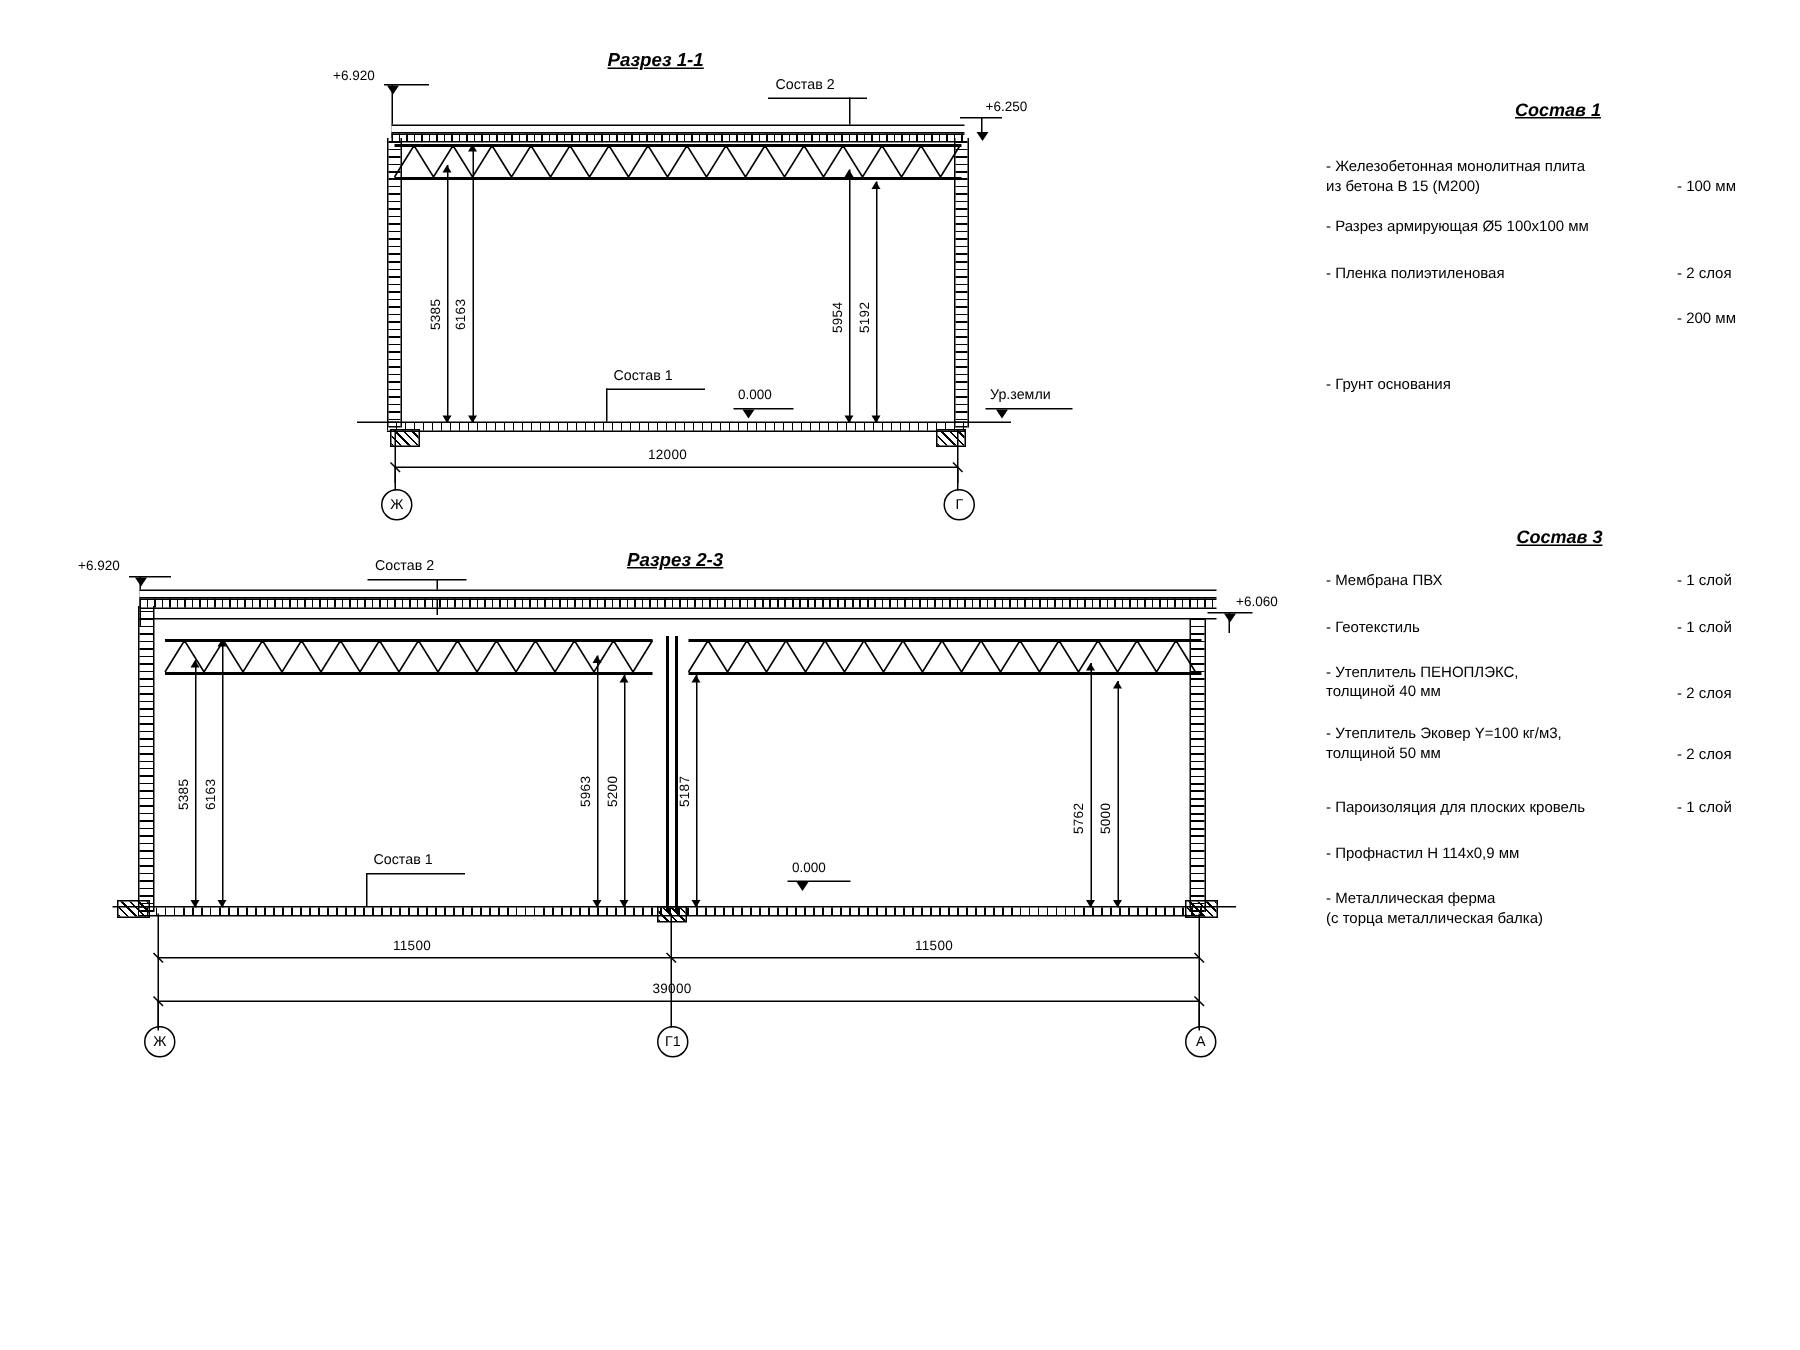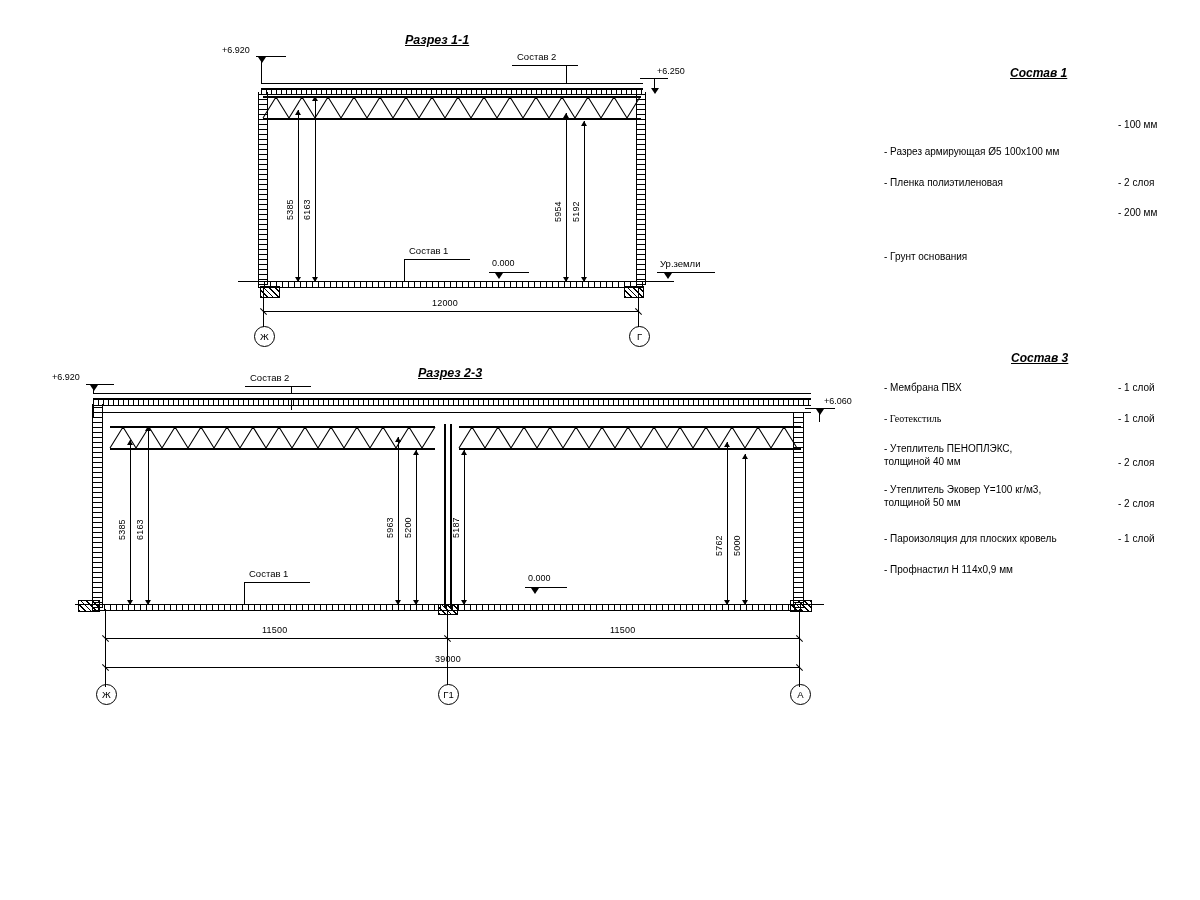--- a/index.html
+++ b/index.html
@@ -344,50 +344,54 @@
   <div class="axis-circle" style="left:96px; top:684px;">Ж</div>
 
   <div class="vline" style="left:447px; top:657px; height:28px;"></div>
   <div class="axis-circle" style="left:438px; top:684px;">Г1</div>
 
   <div class="vline" style="left:799px; top:667px; height:18px;"></div>
   <div class="axis-circle" style="left:790px; top:684px;">А</div>
 
   <div class="spec-title" style="left:1010px; top:66px;">Состав 1</div>
 
+  <div class="spec-item" style="left:884px; top:105px; width:230px;">- Железобетонная  монолитная плита
+  из бетона В 15 (М200)</div>
   <div class="spec-val" style="left:1118px; top:118px;">- 100 мм</div>
 
   <div class="spec-item" style="left:884px; top:145px; width:240px;">- Разрез армирующая Ø5 100х100 мм</div>
   <div class="spec-val" style="left:1118px; top:145px;"></div>
 
   <div class="spec-item" style="left:884px; top:176px; width:230px;">- Пленка полиэтиленовая</div>
   <div class="spec-val" style="left:1118px; top:176px;">- 2 слоя</div>
 
   <div class="spec-val" style="left:1118px; top:206px;">- 200 мм</div>
 
   <div class="spec-item" style="left:884px; top:250px; width:230px;">- Грунт основания</div>
   <div class="spec-val" style="left:1118px; top:250px;"></div>
 
   <div class="spec-title" style="left:1011px; top:351px;">Состав 3</div>
 
   <div class="spec-item" style="left:884px; top:381px; width:230px;">- Мембрана ПВХ</div>
   <div class="spec-val" style="left:1118px; top:381px;">- 1 слой</div>
 
-  <div class="spec-item" style="left:884px; top:412px; width:230px;font-family:Liberation Serif, serif;">- Геотекстиль</div>
+  <div class="spec-item" style="left:884px; top:412px; width:230px;">- Геотекстиль</div>
   <div class="spec-val" style="left:1118px; top:412px;">- 1 слой</div>
 
   <div class="spec-item" style="left:884px; top:442px; width:230px;">- Утеплитель ПЕНОПЛЭКС,
   толщиной 40 мм</div>
   <div class="spec-val" style="left:1118px; top:456px;">- 2 слоя</div>
 
   <div class="spec-item" style="left:884px; top:483px; width:235px;">- Утеплитель Эковер Y=100 кг/м3,
   толщиной 50 мм</div>
   <div class="spec-val" style="left:1118px; top:497px;">- 2 слоя</div>
 
   <div class="spec-item" style="left:884px; top:532px; width:235px;">- Пароизоляция для плоских кровель</div>
   <div class="spec-val" style="left:1118px; top:532px;">- 1 слой</div>
 
   <div class="spec-item" style="left:884px; top:563px; width:235px;">- Профнастил Н 114х0,9 мм</div>
   <div class="spec-val" style="left:1118px; top:563px;"></div>
 
+  <div class="spec-item" style="left:884px; top:593px; width:235px;">- Металлическая ферма
+  (с торца металлическая балка)</div>
   <div class="spec-val" style="left:1118px; top:593px;"></div>
 
 </div>
 
 </body></html>

